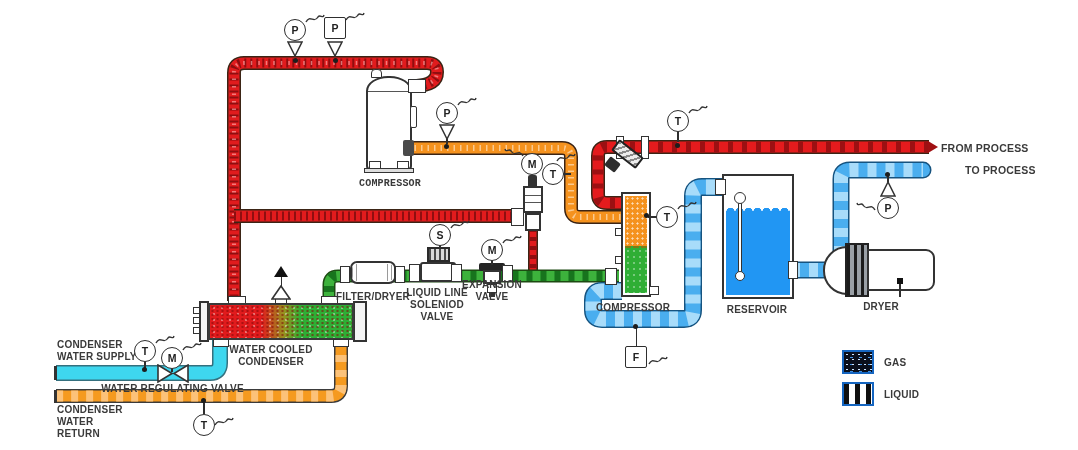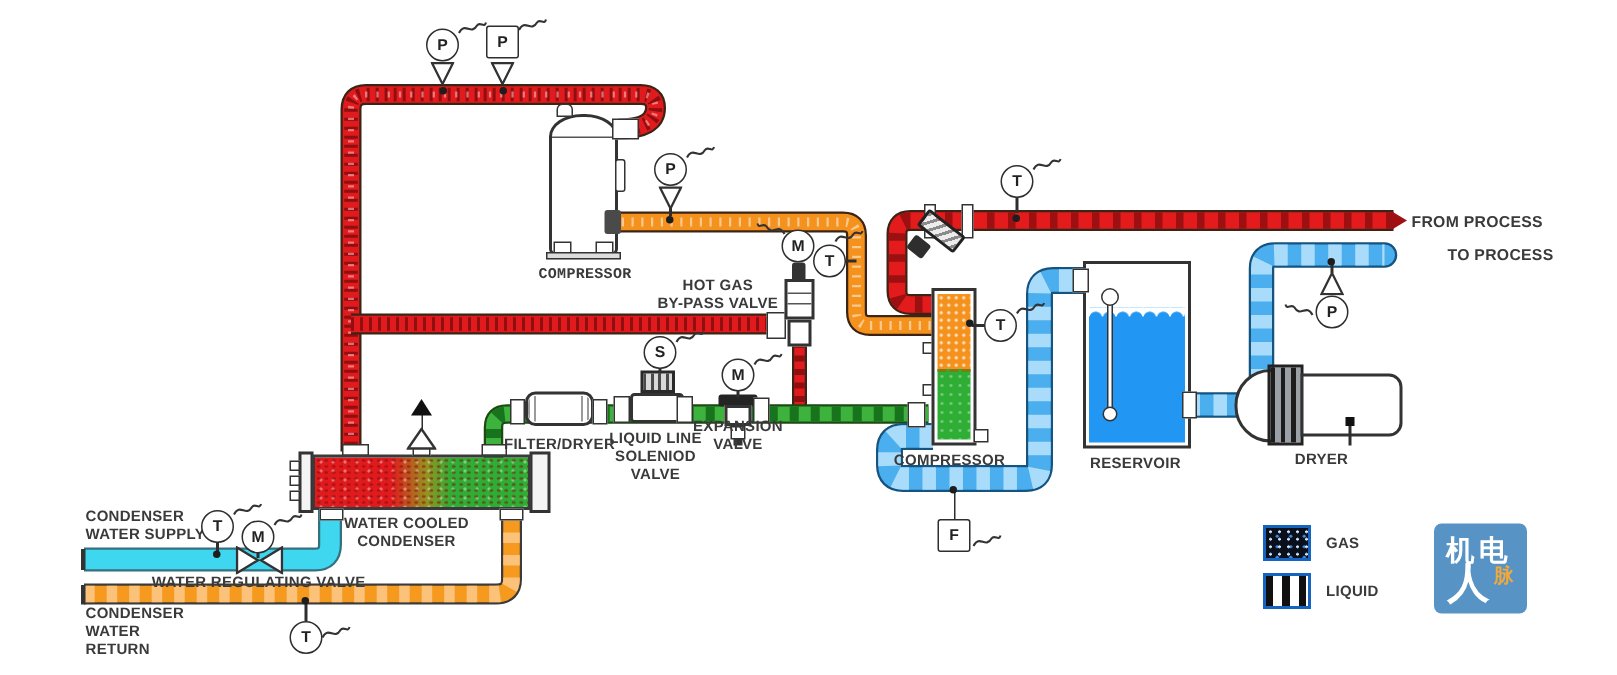--- a/index.html
+++ b/index.html
@@ -196,22 +196,20 @@
   <div class="lbl" style="left:456px;top:279px;width:72px;">EXPANSION
 VALVE</div>
 
   <div class="abs comp thin" style="left:511px;top:208px;width:13px;height:18px;"></div>
   <div class="abs comp" style="left:528px;top:175px;width:9px;height:13px;background:#333;border-radius:2px;"></div>
   <div class="abs comp outlined" style="left:523px;top:186px;width:20px;height:27px;">
     <div style="position:absolute;left:0;top:7px;width:100%;border-top:1.5px solid #555;"></div>
     <div style="position:absolute;left:0;top:14px;width:100%;border-top:1.5px solid #555;"></div>
   </div>
   <div class="abs comp outlined" style="left:525px;top:213px;width:16px;height:18px;"></div>
-  <div class="lbl" style="left:436px;top:185px;width:85px;">HOT GAS
-BY-PASS VALVE</div>
 
   <div class="abs comp thin" style="left:605px;top:268px;width:12px;height:17px;"></div>
 
   <div class="abs comp thin" style="left:616px;top:136px;width:8px;height:23px;"></div>
   <div class="abs comp thin" style="left:641px;top:136px;width:8px;height:23px;"></div>
   <div class="abs strain-body"></div>
   <div class="abs strain-cap"></div>
 
   <div class="abs comp thin" style="left:615px;top:228px;width:9px;height:8px;"></div>
   <div class="abs comp thin" style="left:615px;top:256px;width:9px;height:8px;"></div>
@@ -370,19 +368,14 @@
   <svg class="squig" style="left:214px;top:416px;" width="20" height="12">
       <path d="M1 9 C5 1 9 11 13 4 C15 1 18 6 19 2" stroke="#333" stroke-width="1.4" fill="none"></path>
     </svg>
   <div class="dot" style="left:201px;top:398px;"></div>
 
   <div class="sw gas comp" style="left:842px;top:350px;"></div>
   <div class="lbl left" style="left:884px;top:357px;width:40px;">GAS</div>
   <div class="sw liq comp" style="left:842px;top:382px;"></div>
   <div class="lbl left" style="left:884px;top:389px;width:50px;">LIQUID</div>
 
-  <div class="abs logo">
-    <span style="left:8px;top:5px;font-size:19px;letter-spacing:3px;">机电</span>
-    <span style="left:9px;top:21px;font-size:28px;">人</span>
-    <span style="left:40px;top:26px;font-size:13px;color:#f2a93b;">脉</span>
-  </div>
 
 </div>
 
 </body></html>

